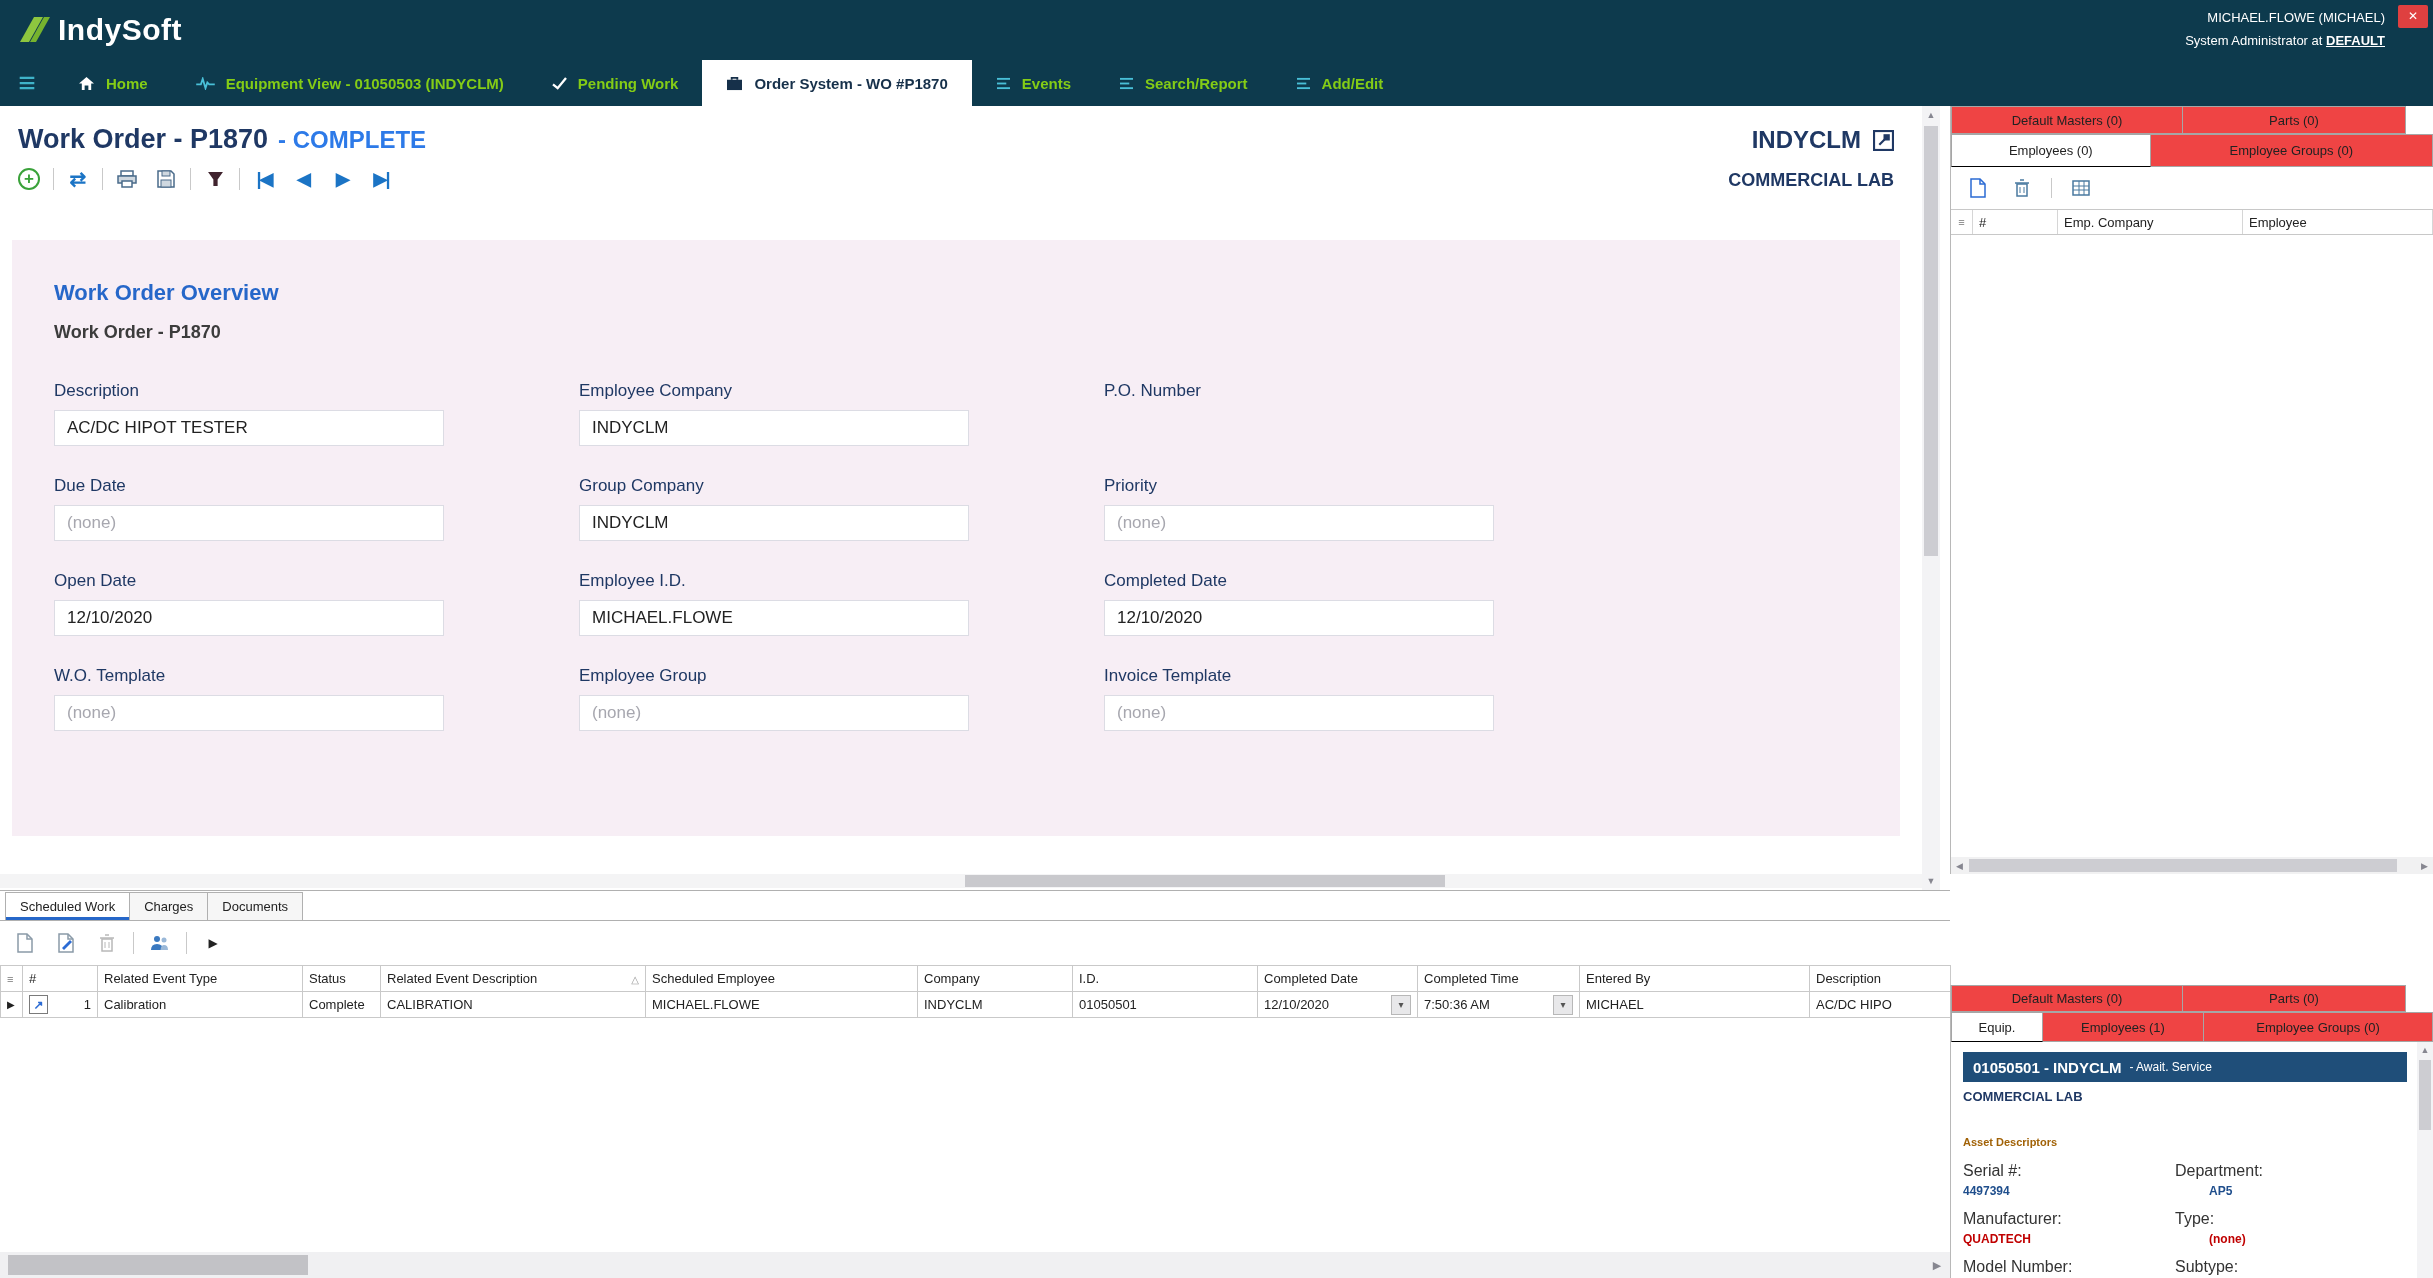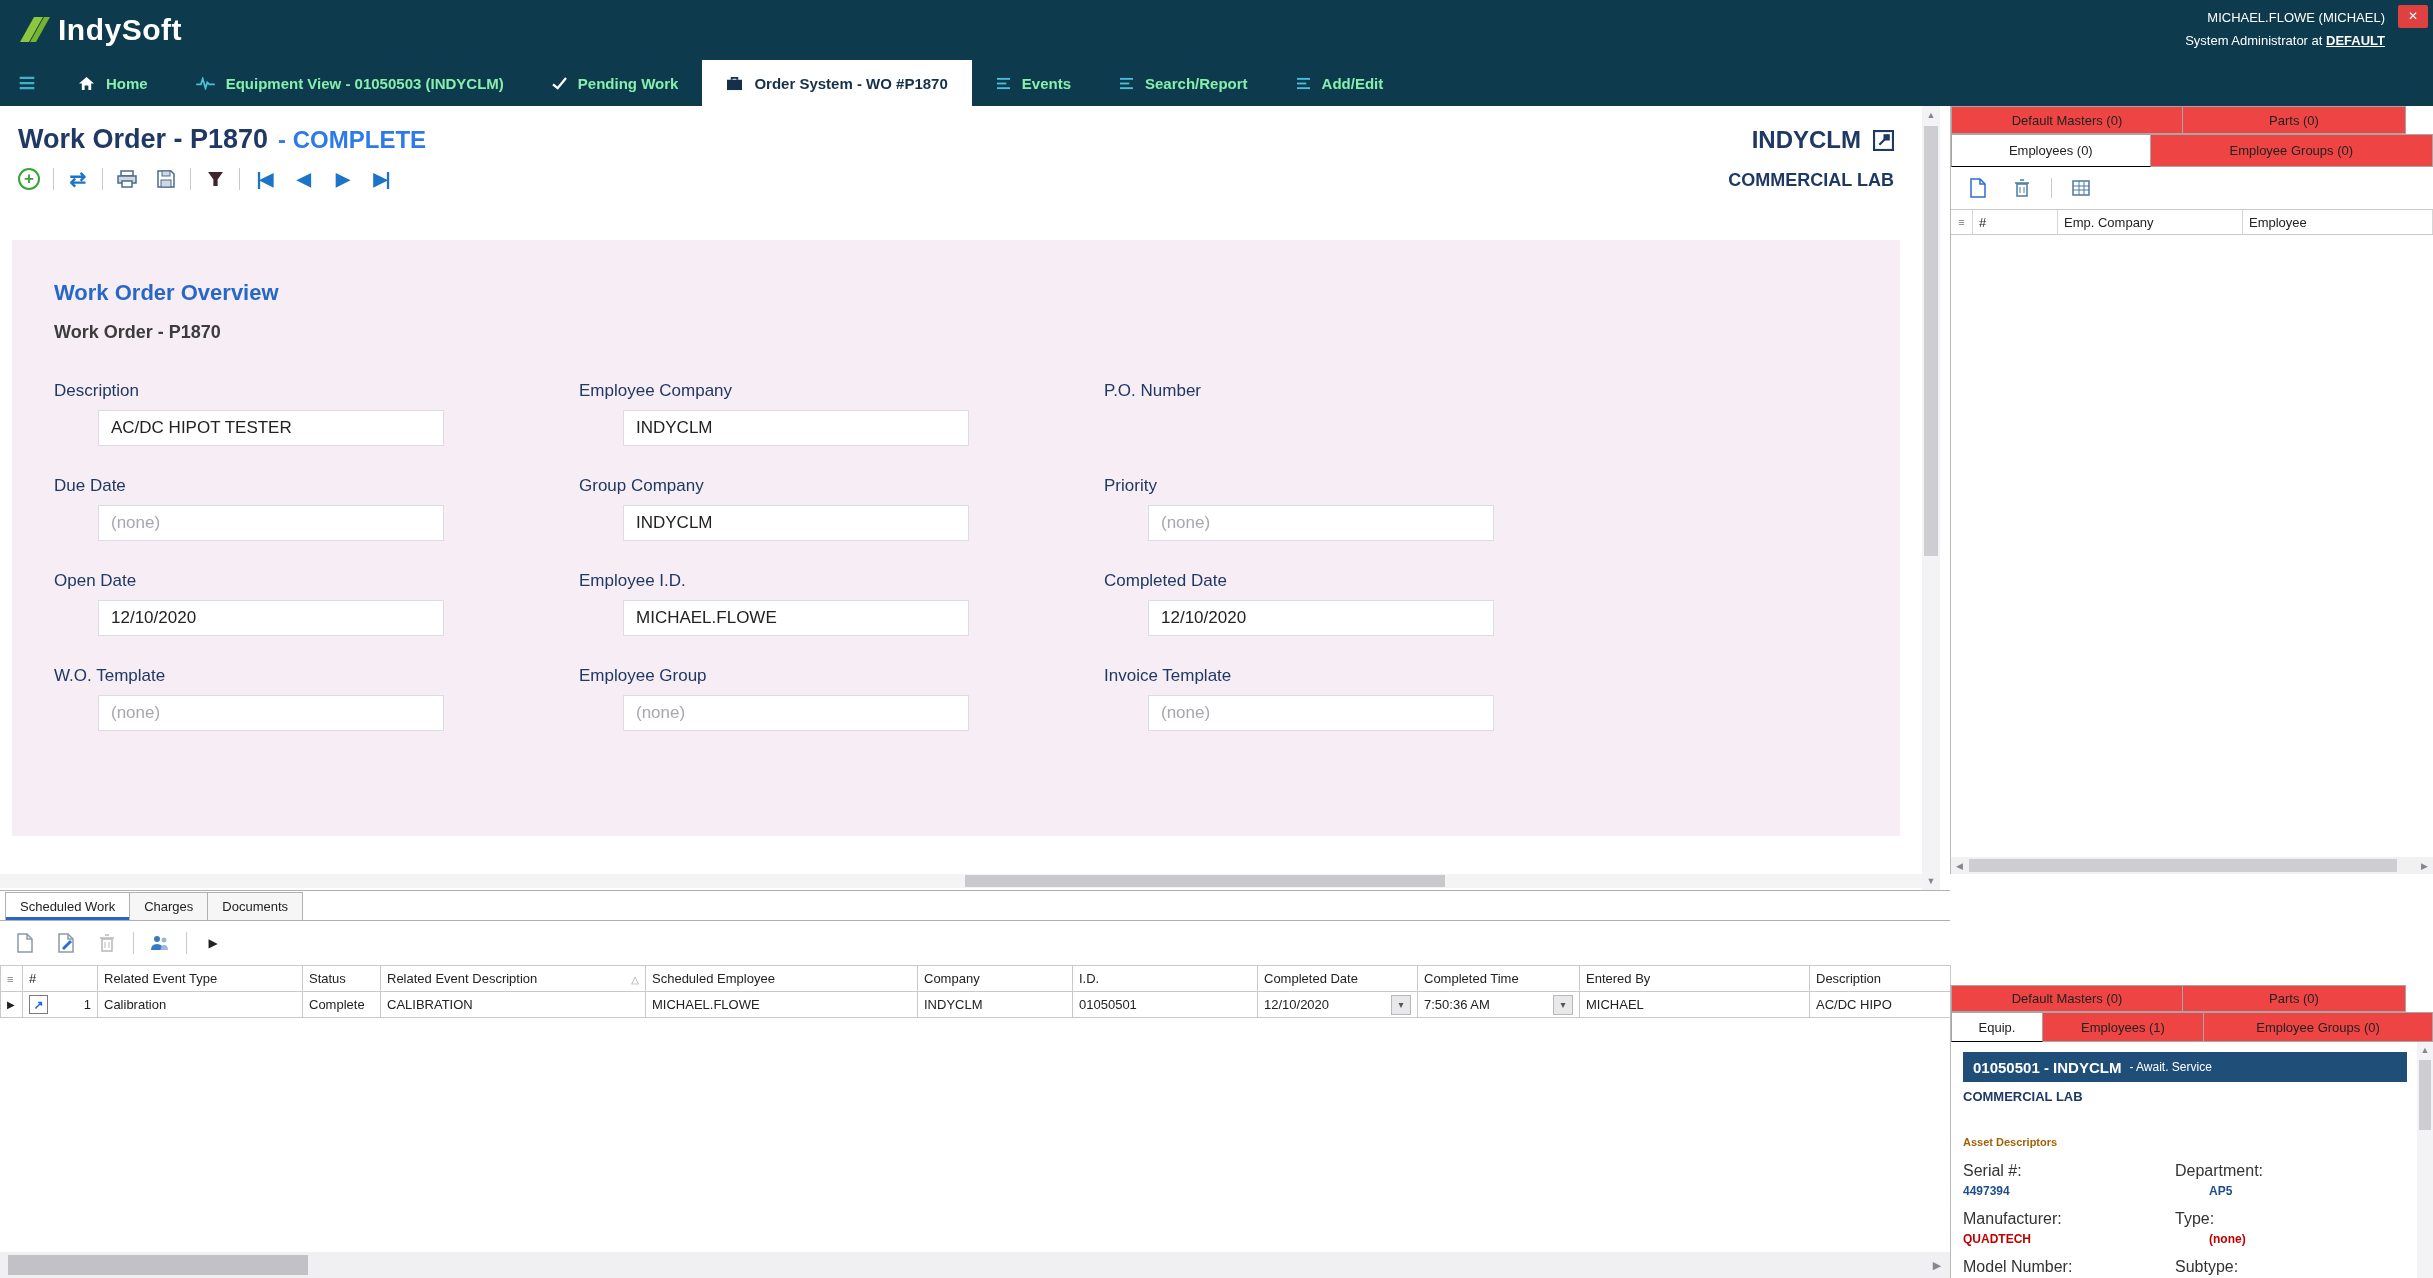--- a/index.html
+++ b/index.html
@@ -17,21 +17,21 @@
   .default-link { color:#fff; font-weight:bold; text-decoration:underline; cursor:pointer; }
   .close-btn { position:absolute; right:5px; top:5px; width:30px; height:23px;
                background:var(--close-red,#df4040); color:#fff; border:none; border-radius:2px;
                font-size:12px; line-height:23px; text-align:center; cursor:pointer; }
 
   
   .navbar { position:absolute; left:0; top:60px; width:2433px; height:46px;
             background:var(--header-bg,#0d3a4d); display:flex; align-items:stretch; }
   .hamburger { width:54px; display:flex; align-items:center; justify-content:center;
                color:#3fb3c9; font-size:30px; cursor:pointer; }
-  .nav-tab { display:flex; align-items:center; gap:11px; padding:0 24px; color:#86efac;
+  .nav-tab { display:flex; align-items:center; gap:11px; padding:0 24px; color:#84cc16;
              font-size:15px; font-weight:bold; cursor:pointer; white-space:nowrap; }
   .nav-tab.active { background:#fff; color:#16304a; }
   .tab-icon { flex:none; display:block; }
 
   
   .main { position:absolute; left:0; top:106px; width:1922px; height:784px; background:#fff; }
   .wo-title { position:absolute; left:18px; top:18px; font-size:27px; font-weight:bold;
               color:var(--navy,#1f3864); white-space:nowrap; }
   .wo-status { color:var(--status-blue,#2d7ae8); font-size:24px; margin-left:10px; }
   .wo-company { position:absolute; right:28px; top:20px; display:flex; align-items:center; gap:12px; }
@@ -49,21 +49,21 @@
   .navg { color:#1b74c5; font-size:18px; font-weight:bold; letter-spacing:-2px; }
 
   .overview-panel { position:absolute; left:12px; top:134px; width:1888px; height:596px;
                     background:var(--panel-pink,#f7eef5); padding:40px 0 0 42px; }
   .ov-heading { font-size:22px; font-weight:bold; color:var(--link-blue,#2667c9); }
   .ov-sub { font-size:18px; font-weight:bold; color:#3c3c3c; margin-top:16px; }
   .fields-grid { margin-top:38px; display:grid; grid-template-columns:repeat(3,390px);
                  column-gap:135px; row-gap:30px; }
   .field label { display:block; font-size:17px; color:var(--navy,#1f3864); margin-bottom:9px; }
   .input { height:36px; background:#fff; border:1px solid #dcdce4; font-size:17px; color:#222;
-           padding:0 12px; line-height:34px; white-space:nowrap; overflow:hidden;margin-left:44px; }
+           padding:0 12px; line-height:34px; white-space:nowrap; overflow:hidden; }
   .input.muted { color:#a7a7af; }
 
   .main-hscroll { position:absolute; left:0; top:768px; width:1922px; height:14px; background:#f4f4f5; }
   .main-hscroll .thumb { position:absolute; left:965px; top:1px; width:480px; height:12px; background:#c9c9cd; }
 
   
   .scroll-arrow { position:absolute; color:#868690; font-size:9px; display:flex;
                   align-items:center; justify-content:center; cursor:pointer; }
   .vs-main { position:absolute; left:1922px; top:106px; width:18px; height:784px; background:#f3f3f5; }
   .vs-main .up { left:0; top:0; width:18px; height:18px; }

